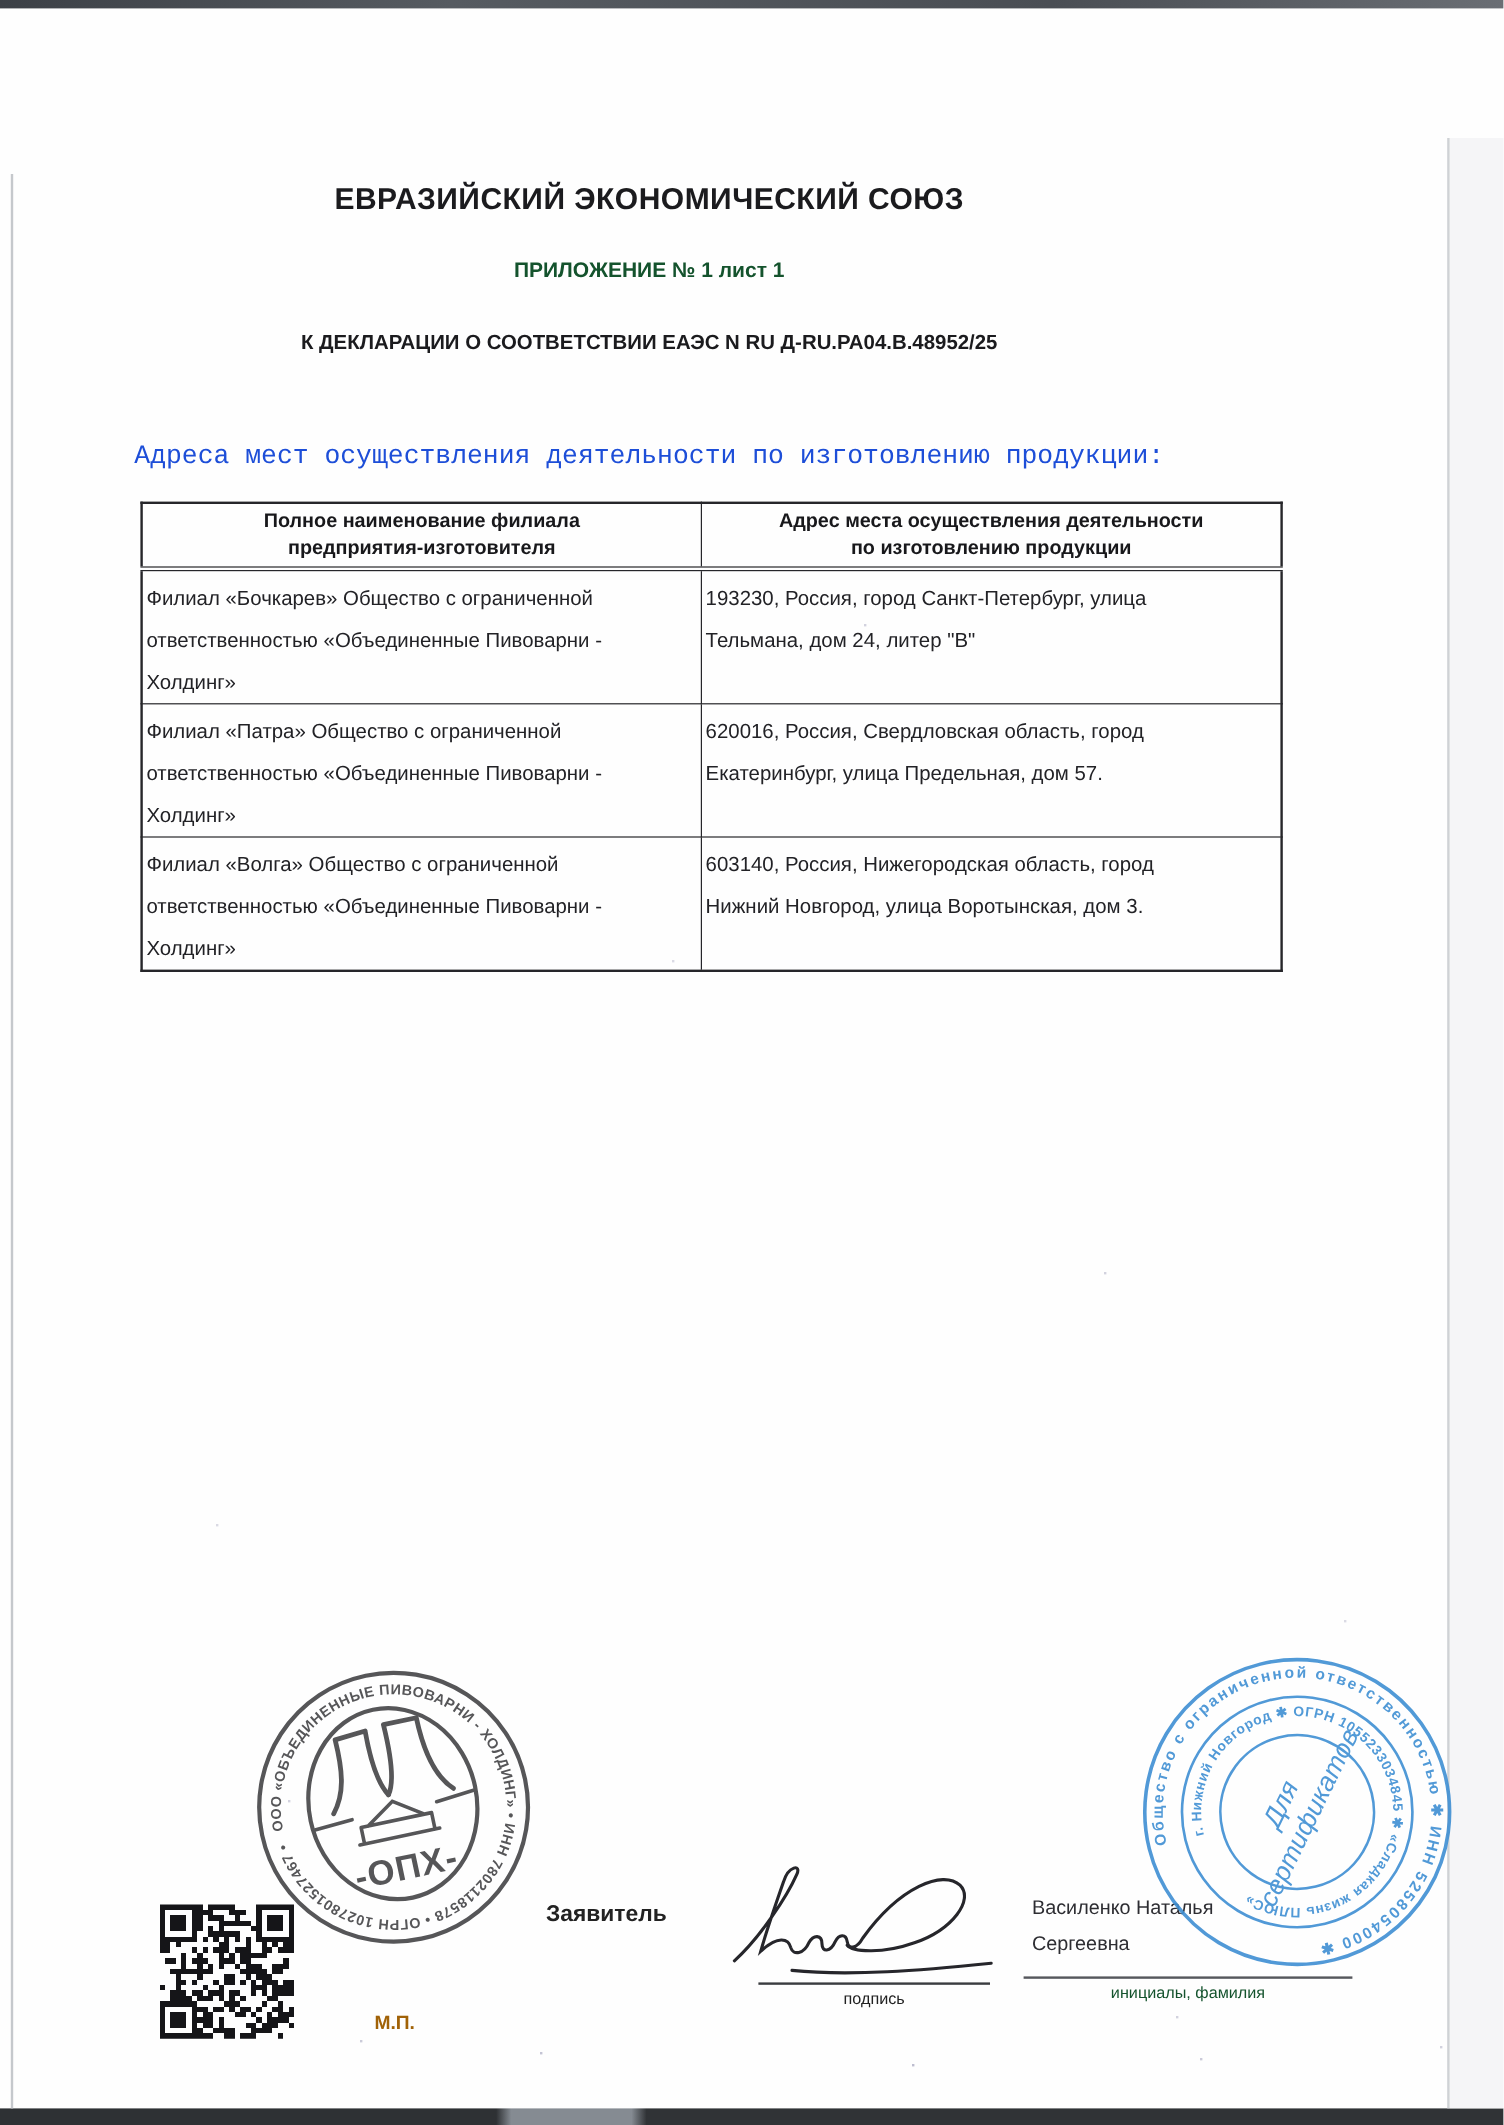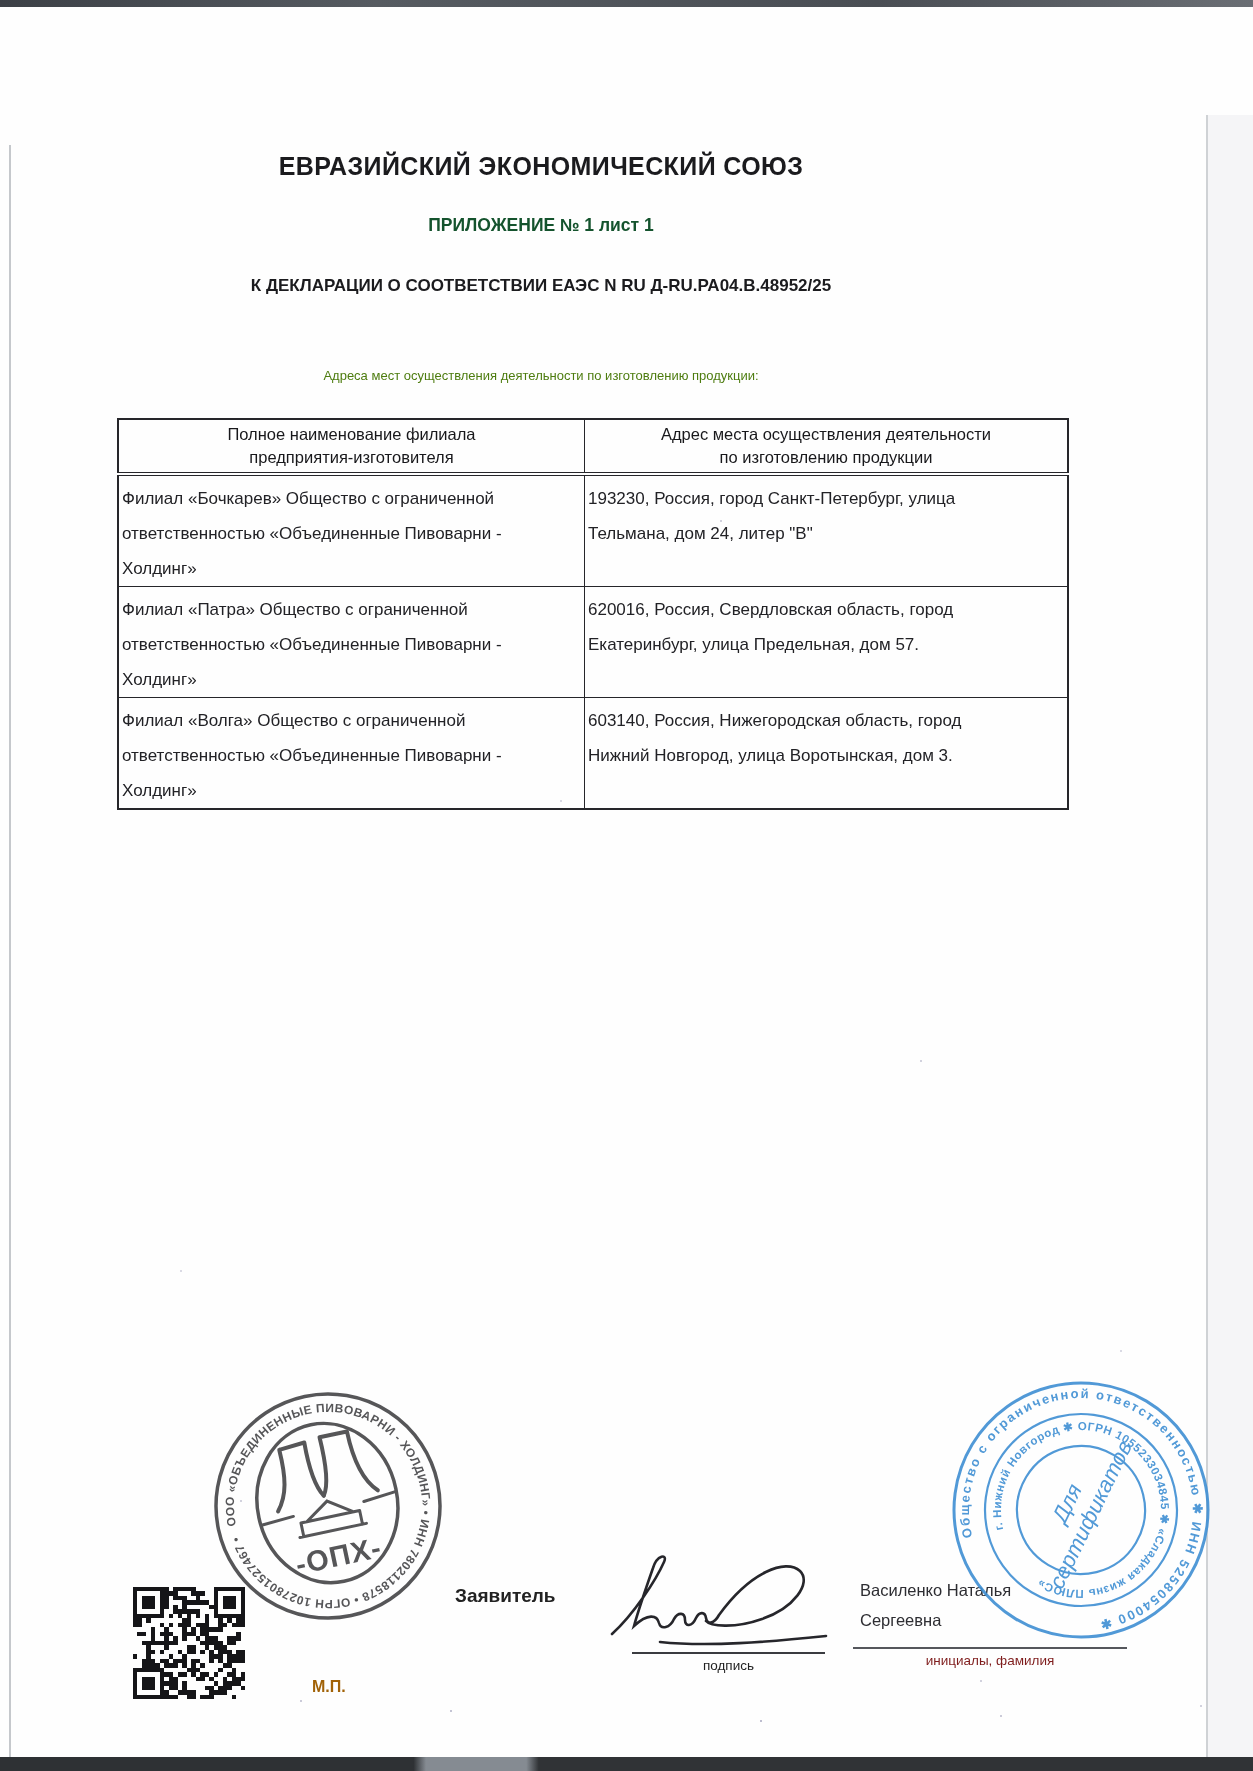--- a/index.html
+++ b/index.html
@@ -21,40 +21,40 @@
   .speckles{left:300px;top:1700px;width:2px;height:2px;background:rgba(110,110,150,.35);
     box-shadow:150px 10px rgba(110,110,150,.4),460px 20px rgba(110,110,150,.45),700px 15px rgba(110,110,150,.35),
     680px -20px rgba(110,110,150,.3),900px 5px rgba(110,110,150,.3),-120px -430px rgba(110,110,150,.25),
     420px -1180px rgba(110,110,150,.3),260px -900px rgba(110,110,150,.25),620px -640px rgba(110,110,150,.3),
     -60px -200px rgba(110,110,150,.3),820px -350px rgba(110,110,150,.25);}
   
   .headwrap{left:0;top:0;width:1082px;text-align:center;}
   .h1{position:absolute;top:152px;width:100%;font-size:25px;font-weight:bold;letter-spacing:.4px;color:#1b1b1e;}
   .h2{position:absolute;top:215px;width:100%;font-size:17.5px;font-weight:bold;color:#14532d;}
   .h3{position:absolute;top:276px;width:100%;font-size:17px;font-weight:bold;color:#1b1b1e;}
-  .intro{position:absolute;top:368px;width:100%;font-size:13px;color:#4d7c0f;}
+  .intro{position:absolute;top:368px;width:100%;font-size:22px;color:#1d4ed8;font-family:Liberation Mono, monospace;}
   
   table.sites{left:117px;top:418px;width:923px;position:absolute;border-collapse:collapse;
     table-layout:fixed;border:2.5px solid #26262a;}
   table.sites th{width:453px;border:1.6px solid #26262a;border-bottom:4px double #26262a;
-    font-size:16.5px;font-weight:normal;text-align:center;vertical-align:middle;
+    font-size:16.5px;font-weight:bold;text-align:center;vertical-align:middle;
     height:48px;line-height:23px;white-space:pre-line;padding:2px 6px;color:#18181b;}
   table.sites th + th{width:470px;}
   table.sites td{border:1.6px solid #26262a;vertical-align:top;
     font-size:17px;line-height:35px;white-space:pre-line;
     padding:5px 4px 0 3px;color:#222226;}
   tr.r0 td{height:99px;} tr.r1 td{height:98px;} tr.r2 td{height:100px;}
   
   .applicant{left:455px;top:1585px;font-size:19px;font-weight:bold;color:#222;}
   .mp{left:312px;top:1678px;font-size:16px;font-weight:bold;color:#a16207;}
   .sig-line{left:632px;top:1652px;width:193px;height:2px;background:#3a3c40;}
   .sig-caption{left:632px;top:1658px;width:193px;text-align:center;font-size:13.5px;color:#222;}
   .name-block{left:860px;top:1575px;width:240px;font-size:16.5px;line-height:30px;white-space:pre-line;color:#2d2d32;}
   .name-line{left:853px;top:1647px;width:274px;height:1.6px;background:#55575c;}
-  .name-caption{left:853px;top:1653px;width:274px;text-align:center;font-size:13.5px;color:#7f1d1d;}
+  .name-caption{left:853px;top:1653px;width:274px;text-align:center;font-size:13.5px;color:#14532d;}
   .sig-svg{left:598px;top:1550px;}
   .qr{left:133px;top:1587px;}
   .stamp-black{left:193px;top:1371px;opacity:.88;}
   .stamp-blue{left:941px;top:1370px;opacity:.9;}
   svg text{font-family:"Liberation Sans", sans-serif;}
 </style>
 </head>
 <body>
 
 <div class="abs top-bar"></div>

